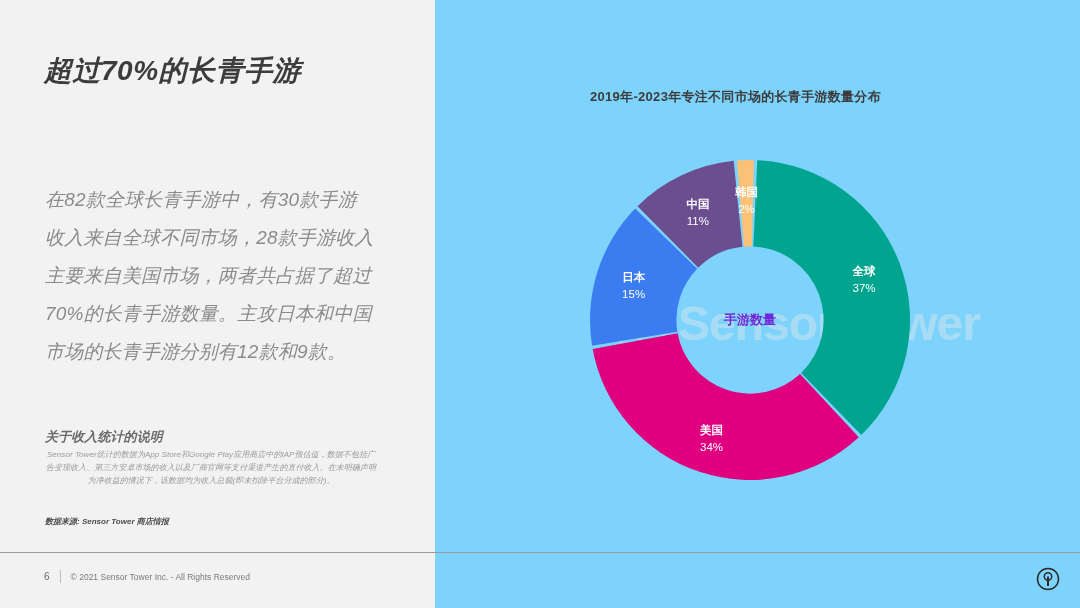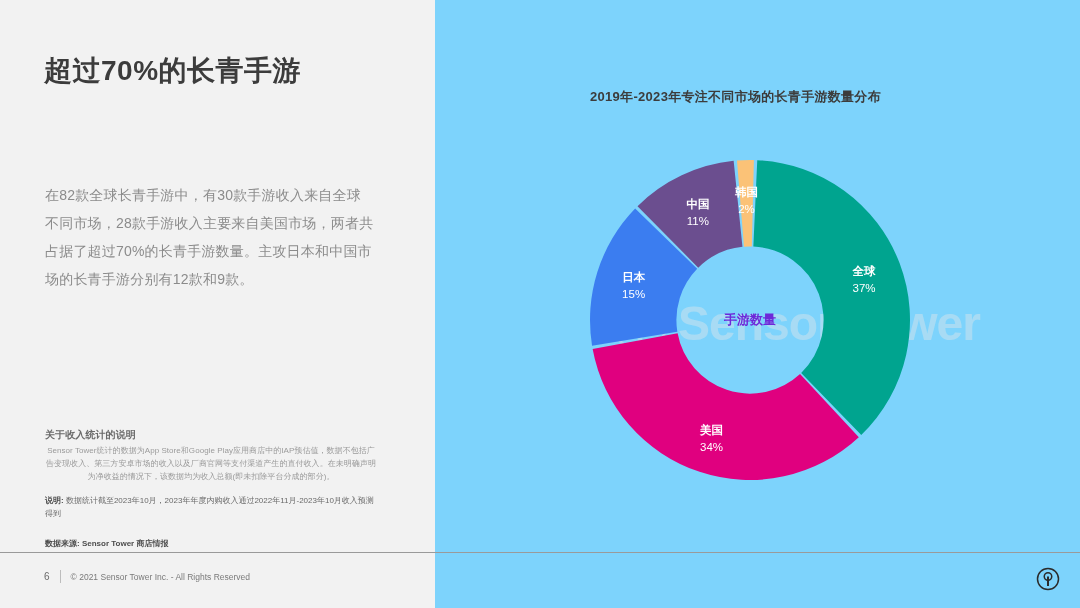--- a/index.html
+++ b/index.html
@@ -8,37 +8,38 @@
     background:#ffffff;
     font-family:"Liberation Sans","DejaVu Sans",sans-serif;
     overflow:hidden;position:relative;
   }
   .slide{position:absolute;inset:0;}
 
   
   .left-panel{
     position:absolute;left:0;top:0;width:435px;height:608px;
     background:#f2f2f2;
+    font-style:italic;
   }
   .headline{
     position:absolute;left:44px;top:52px;width:360px;
     font-size:28px;font-weight:bold;color:#3c3c3c;
     line-height:1.38;letter-spacing:0.5px;
   }
   .headline div{white-space:nowrap;}
   .body-copy{
     position:absolute;left:45px;top:181px;width:330px;
-    font-size:14px;color:#8b8b8b;line-height:2.0;
+    font-size:19px;color:#8b8b8b;line-height:2.0;
     letter-spacing:0.2px;
   }
   .notes{
     position:absolute;left:45px;top:428px;width:332px;
   }
   .note-title{
-    font-size:10px;font-weight:bold;color:#6a6a6a;
+    font-size:13px;font-weight:bold;color:#6a6a6a;
     margin-bottom:3px;letter-spacing:0.1px;
   }
   .note-body{
     font-size:8px;color:#9a9a9a;line-height:1.62;letter-spacing:0.05px;text-align:center;
   }
   .note-gap{height:11px;}
   .note-line{
     font-size:8px;color:#6a6a6a;line-height:1.62;
   }
   .note-line b{color:#4d4d4d;}
@@ -118,23 +119,20 @@
     <div class="headline">
       <div>超过70%的长青手游</div>
     </div>
 
     <div class="body-copy">在82款全球长青手游中，有30款手游收入来自全球不同市场，28款手游收入主要来自美国市场，两者共占据了超过70%的长青手游数量。主攻日本和中国市场的长青手游分别有12款和9款。</div>
 
     <div class="notes">
       <div class="note-title">关于收入统计的说明</div>
       <div class="note-body">Sensor Tower统计的数据为App Store和Google Play应用商店中的IAP预估值，数据不包括广告变现收入、第三方安卓市场的收入以及厂商官网等支付渠道产生的直付收入。在未明确声明为净收益的情况下，该数据均为收入总额(即未扣除平台分成的部分)。</div>
       <div class="note-gap"></div>
-      <div class="note-line">
-        <b>说明:</b><span> 数据统计截至2023年10月，2023年年度内购收入通过2022年11月-2023年10月收入预测得到</span>
-      </div>
       <div class="note-source">数据来源: Sensor Tower 商店情报</div>
     </div>
   </div>
 
   <div class="right-panel">
     <div class="chart-title">2019年-2023年专注不同市场的长青手游数量分布</div>
   </div>
 
   <div class="watermark">
     <svg class="wm-mark" viewBox="0 0 64 64">

